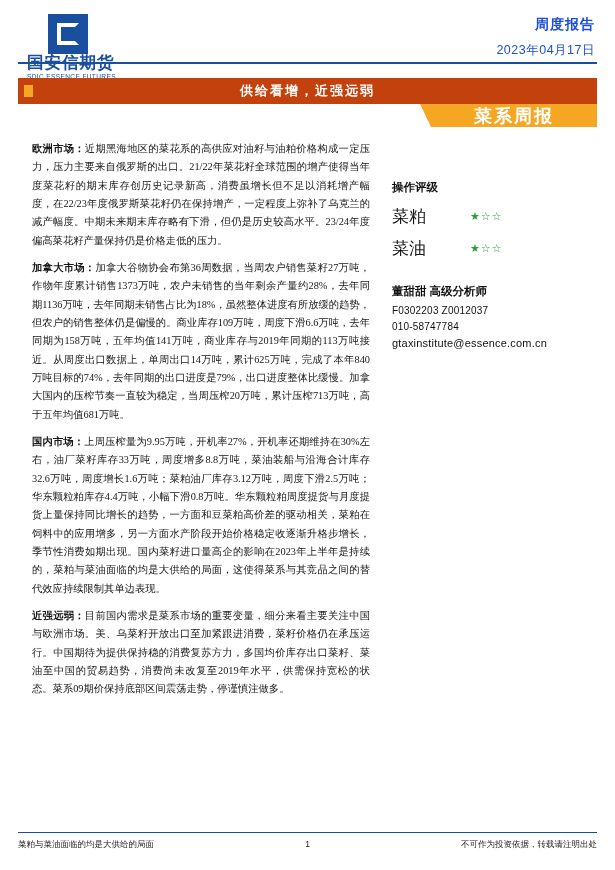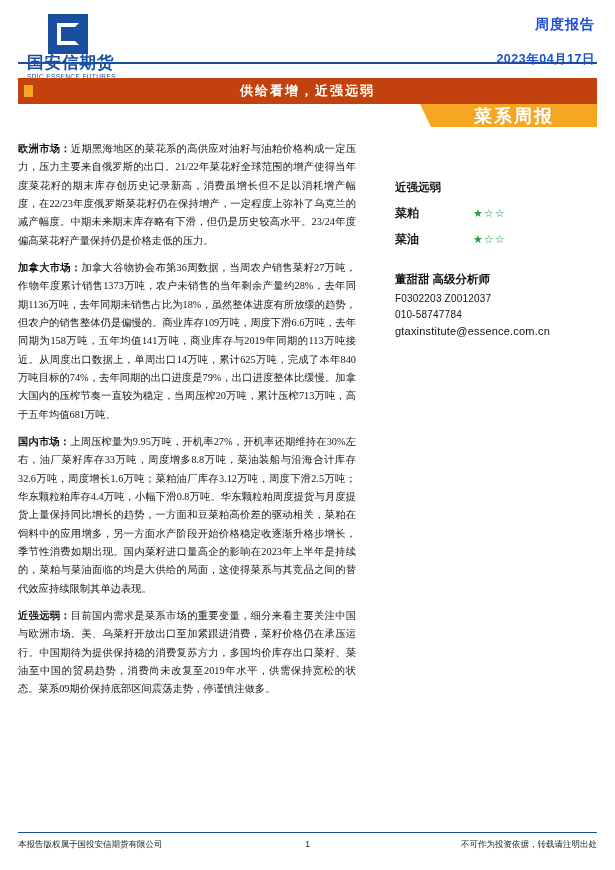--- a/index.html
+++ b/index.html
@@ -79,22 +79,22 @@
     text-align: right;
     color: #1d4ed8;
   }
   .header-title {
     font-size: 14px;
     font-weight: bold;
     letter-spacing: 1px;
   }
   .header-date {
     font-size: 12.5px;
-    font-weight: bold;
-    margin-top: 17px;
+    font-weight: normal;
+    margin-top: 8px;
     letter-spacing: 0.5px;
   }
   .header-rule {
     position: absolute;
     left: 18px;
     right: 18px;
     bottom: 4px;
     height: 2px;
     background: #1a4fa0;
   }
@@ -156,24 +156,23 @@
     position: absolute;
     left: -11px;
     top: 0;
     border-top: 23px solid #f5a623;
     border-left: 11px solid transparent;
   }
 
   
   .body {
     display: flex;
-    padding: 12px 18px 0 18px;
+    padding: 12px 18px 0 32px;
     box-sizing: border-box;
     height: 700px;
-    gap: 17px;
   }
   .col-left {
     width: 352px;
     flex: none;
     padding-right: 14px;
     box-sizing: border-box;
   }
   .col-right {
     width: 229px;
     flex: none;
@@ -201,22 +200,22 @@
     color: #111111;
     margin: 40px 0 10px 0;
     font-family: "Liberation Serif", serif;
   }
   .rating-row {
     display: flex;
     align-items: center;
     margin-bottom: 9px;
   }
   .rating-name {
-    font-size: 12px;
-    font-weight: bold;
+    font-size: 17px;
+    font-weight: normal;
     width: 78px;
     flex: none;
     font-family: "Liberation Serif", serif;
   }
   .stars {
     font-size: 11px;
     letter-spacing: 1px;
     color: #2e9b3f;
     white-space: nowrap;
   }
@@ -310,21 +309,21 @@
 
   <div class="body">
     <div class="col-left">
       <p class="para"><span class="lead">欧洲市场：</span><span>近期黑海地区的菜花系的高供应对油籽与油粕价格构成一定压力，压力主要来自俄罗斯的出口。21/22年菜花籽全球范围的增产使得当年度菜花籽的期末库存创历史记录新高，消费虽增长但不足以消耗增产幅度，在22/23年度俄罗斯菜花籽仍在保持增产，一定程度上弥补了乌克兰的减产幅度。中期未来期末库存略有下滑，但仍是历史较高水平。23/24年度偏高菜花籽产量保持仍是价格走低的压力。</span></p>
       <p class="para"><span class="lead">加拿大市场：</span><span>加拿大谷物协会布第36周数据，当周农户销售菜籽27万吨，作物年度累计销售1373万吨，农户未销售的当年剩余产量约28%，去年同期1136万吨，去年同期未销售占比为18%，虽然整体进度有所放缓的趋势，但农户的销售整体仍是偏慢的。商业库存109万吨，周度下滑6.6万吨，去年同期为158万吨，五年均值141万吨，商业库存与2019年同期的113万吨接近。从周度出口数据上，单周出口14万吨，累计625万吨，完成了本年840万吨目标的74%，去年同期的出口进度是79%，出口进度整体比缓慢。加拿大国内的压榨节奏一直较为稳定，当周压榨20万吨，累计压榨713万吨，高于五年均值681万吨。</span></p>
       <p class="para"><span class="lead">国内市场：</span><span>上周压榨量为9.95万吨，开机率27%，开机率还期维持在30%左右，油厂菜籽库存33万吨，周度增多8.8万吨，菜油装船与沿海合计库存32.6万吨，周度增长1.6万吨；菜粕油厂库存3.12万吨，周度下滑2.5万吨；华东颗粒粕库存4.4万吨，小幅下滑0.8万吨。华东颗粒粕周度提货与月度提货上量保持同比增长的趋势，一方面和豆菜粕高价差的驱动相关，菜粕在饲料中的应用增多，另一方面水产阶段开始价格稳定收逐渐升格步增长，季节性消费如期出现。国内菜籽进口量高企的影响在2023年上半年是持续的，菜粕与菜油面临的均是大供给的局面，这使得菜系与其竞品之间的替代效应持续限制其单边表现。</span></p>
       <p class="para"><span class="lead">近强远弱：</span><span>目前国内需求是菜系市场的重要变量，细分来看主要关注中国与欧洲市场。美、乌菜籽开放出口至加紧跟进消费，菜籽价格仍在承压运行。中国期待为提供保持稳的消费复苏方力，多国均价库存出口菜籽、菜油至中国的贸易趋势，消费尚未改复至2019年水平，供需保持宽松的状态。菜系09期价保持底部区间震荡走势，停谨慎注做多。</span></p>
     </div>
 
     <div class="col-right">
-      <div class="rating-title">近强远弱</div>
+      <div class="rating-title">操作评级</div>
 
       <div class="rating-row">
         <div class="rating-name">菜粕</div>
         <div class="stars">★☆☆</div>
       </div>
       <div class="rating-row">
         <div class="rating-name">菜油</div>
         <div class="stars">★☆☆</div>
       </div>
 
@@ -333,19 +332,19 @@
         <div class="analyst-line">F0302203  Z0012037</div>
         <div class="analyst-line">010-58747784</div>
         <div class="analyst-mail">gtaxinstitute@essence.com.cn</div>
       </div>
     </div>
   </div>
 
   <div class="footer">
     <div class="footer-rule"></div>
     <div class="footer-inner">
-      <div>本报告版权属于国投安信期货有限公司</div>
+      <div>菜粕与菜油面临的均是大供给的局面</div>
       <div>不可作为投资依据，转载请注明出处</div>
     </div>
     <div class="footer-page">1</div>
   </div>
 
 </div>
 
 </body></html>

